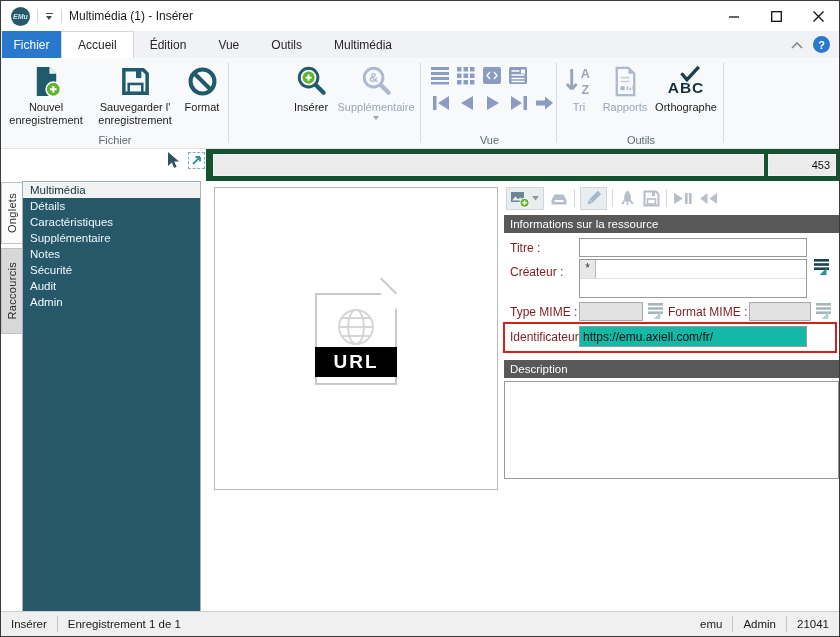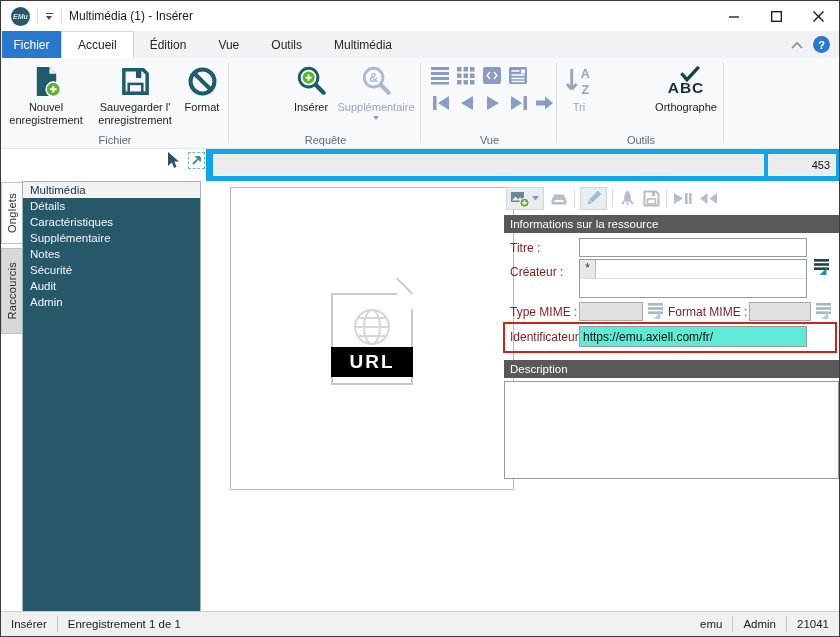--- a/index.html
+++ b/index.html
@@ -33,38 +33,38 @@
   .rbtn { position:absolute; top:3px; display:flex; flex-direction:column; align-items:center; }
   .ricon { height:40px; display:flex; align-items:center; justify-content:center; }
   .rlbl { font-size:11px; line-height:13px; color:#1c1c1c; text-align:center; }
   .rlbl.dis { color:#9aa6b8; }
   .ddcaret { margin-top:2px; border-left:3.5px solid transparent; border-right:3.5px solid transparent; border-top:4px solid #9aa6b8; }
   .viewrow { position:absolute; display:flex; gap:6px; }
 
   
   .cursor-tools { position:absolute; top:150px; left:163px; display:flex; align-items:center; gap:6px; }
   .marquee { width:17px; height:17px; border:1.5px dashed #7fb0bc; display:flex; align-items:center; justify-content:center; }
-  .recbar { position:absolute; left:205px; top:148px; width:635px; height:32px; background:#0ea5e9; }
+  .recbar { position:absolute; left:205px; top:148px; width:635px; height:32px; background:#14532d; }
   .progress { position:absolute; left:7px; top:5px; width:551px; height:22px; background:#ececec; border:1px solid #f2f2f2; }
   .counter { position:absolute; right:5px; top:5px; width:68px; height:22px; background:#ececec; border:1px solid #f2f2f2; font-size:11px; color:#111; display:flex; align-items:center; justify-content:flex-end; padding-right:5px; }
 
   
   .vtab { position:absolute; left:0; width:21px; display:flex; align-items:center; justify-content:center; border:1px solid #c2c2c2; border-right:none; font-size:11px; color:#2b2b2b; }
   .vtab span { writing-mode:vertical-rl; transform:rotate(180deg); letter-spacing:.3px; }
   .vtab.onglets { top:181px; height:62px; background:#fbfbfb; }
   .vtab.raccourcis { top:247px; height:86px; background:#d8d8d8; }
 
   
   .sidebar { position:absolute; left:21px; top:180px; width:179px; height:430px; background:#26586A; border:1px solid #9fb3ba; border-bottom:none; }
   .sb-item { height:16px; line-height:16px; font-size:11.5px; color:#f2f7f8; padding-left:7px; }
   .sb-item.sel { background:#f2f2f2; color:#16323E; }
 
   
   .main { position:absolute; left:200px; top:180px; width:638px; height:432px; background:#fff; }
-  .media-panel { position:absolute; left:29px; top:6px; width:284px; height:303px; background:#fff; border:1px solid #b9b9b9; display:flex; align-items:center; justify-content:center; }
+  .media-panel { position:absolute; left:13px; top:6px; width:284px; height:303px; background:#fff; border:1px solid #b9b9b9; display:flex; align-items:center; justify-content:center; }
   .urlfile { position:relative; width:82px; height:92px; background:#fff; border:2px solid #c9c9c9; }
   .urlfile .fold { position:absolute; right:-2px; top:-2px; width:0; height:0; border-top:17px solid #fff; border-left:17px solid transparent; }
   .urlfile .fold::before { content:""; position:absolute; right:0px; top:-17px; width:22px; height:2px; background:#c9c9c9; transform:rotate(45deg); transform-origin:right top; }
   .urlband { position:absolute; left:-2px; right:-2px; bottom:6px; height:30px; background:#000; color:#fff; font-size:19px; font-weight:bold; letter-spacing:2px; display:flex; align-items:center; justify-content:center; }
   .globe { position:absolute; left:50%; top:32px; transform:translate(-50%,-50%); }
 
   
   .rpanel { position:absolute; left:303px; top:0; width:335px; height:432px; }
   .mini-toolbar { position:absolute; left:2px; top:6px; height:22px; display:flex; align-items:center; gap:5px; }
   .mtb-box { display:flex; align-items:center; gap:3px; background:#e9edf0; border:1px solid #cfd6dc; padding:1px 3px; }
@@ -185,21 +185,20 @@
         <span class="ricon">
           <svg viewBox="0 0 34 34" width="33" height="33">
             <circle cx="14" cy="13" r="9.6" fill="none" stroke="#AEB9CF" stroke-width="3"></circle>
             <path d="M21.5 20.5L29.5 28.5" stroke="#AEB9CF" stroke-width="4.4" stroke-linecap="round"></path>
             <text x="14" y="18" text-anchor="middle" font-size="13" font-weight="bold" fill="#AEB9CF">&amp;</text>
           </svg>
           </span>
         <span class="rlbl dis">Supplémentaire</span>
         <span class="ddcaret"></span>
       </div>
-      <div class="rg-label">Requête</div>
     </div>
 
     <div class="rgroup" style="left:421px;width:135px">
       <div class="viewrow" style="left:8px;top:7px">
         <svg width="20" height="20">
             <g fill="#8B9CC3">
               <rect x="1" y="2" width="18" height="3"></rect>
               <rect x="1" y="7" width="18" height="3"></rect>
               <rect x="1" y="12" width="18" height="3"></rect>
               <rect x="1" y="17" width="18" height="2.5"></rect>
@@ -257,20 +256,32 @@
     <div class="rgroup" style="left:557px;width:166px">
       <div class="rbtn" style="left:0px;width:42px">
         <span class="ricon">
           <svg viewBox="0 0 34 34" width="33" height="33">
             <path d="M9 4v21M9 25l-5-5.5M9 25l5-5.5" stroke="#9AA5B5" stroke-width="3" fill="none"></path>
             <text x="23" y="13" text-anchor="middle" font-size="13" font-weight="bold" fill="#9AA5B5">A</text>
             <text x="23" y="30" text-anchor="middle" font-size="13" font-weight="bold" fill="#9AA5B5">Z</text>
           </svg>
           </span>
         <span class="rlbl dis">Tri</span>
+      </div>
+      <div class="rbtn" style="left:42px;width:50px">
+        <span class="ricon">
+          <svg viewBox="0 0 34 34" width="33" height="33">
+            <path d="M8 3h12l6 6v22H8z" fill="none" stroke="#AEB9CF" stroke-width="2.4"></path>
+            <path d="M20 3l6 6h-6z" fill="#AEB9CF"></path>
+            <path d="M12 13h9M12 17h9" stroke="#C9D1DD" stroke-width="1.6"></path>
+            <circle cx="14" cy="24" r="2.4" fill="#AEB9CF"></circle>
+            <path d="M19 26v-4M22 26v-2.6M25 26v-5" stroke="#AEB9CF" stroke-width="1.6"></path>
+          </svg>
+          </span>
+        <span class="rlbl dis">Rapports</span>
       </div>
       <div class="rbtn" style="left:92px;width:72px">
         <span class="ricon">
           <svg viewBox="0 0 70 36" width="64" height="33">
             <path d="M30 9l6 7 13-14" stroke="#17404C" stroke-width="3.6" fill="none"></path>
             <text x="35" y="31" text-anchor="middle" font-size="17" font-weight="bold" letter-spacing="1" fill="#132F3C">ABC</text>
           </svg>
           </span>
         <span class="rlbl">Orthographe</span>
       </div>
@@ -408,21 +419,21 @@
       <input class="finput dis" style="left: 245px; top: 121px; width: 62px;" disabled="">
       <svg width="17" height="17" class="faded" style="position:absolute;left:311px;top:121px">
         <rect x="1" y="1" width="15" height="2.6" fill="#18434F"></rect>
           <rect x="1" y="5.2" width="15" height="2.6" fill="#18434F"></rect>
           <rect x="1" y="9.4" width="15" height="2.6" fill="#18434F"></rect>
         <path d="M6.5 17l7-7v7z" fill="#2E8FA0"></path>
       </svg>
 
       <div class="red-hl"></div>
       <div class="flabel" style="left:6px;top:149px">Identificateur</div>
-      <input class="finput" style="left: 75px; top: 145px; width: 228px; height: 21px; background: #5eead4;" readonly="" value="https://emu.axiell.com/fr/">
+      <input class="finput" style="left: 75px; top: 145px; width: 228px; height: 21px; background: #14b8a6;" readonly="" value="https://emu.axiell.com/fr/">
 
       <div class="shdr" style="top:179px">Description</div>
       <textarea class="desc-area" style=""></textarea>
     </div>
   </div>
 
   <div class="statusbar">
     <div class="st-cell">Insérer</div>
     <div class="st-sep"></div>
     <div class="st-cell">Enregistrement 1 de 1</div>

